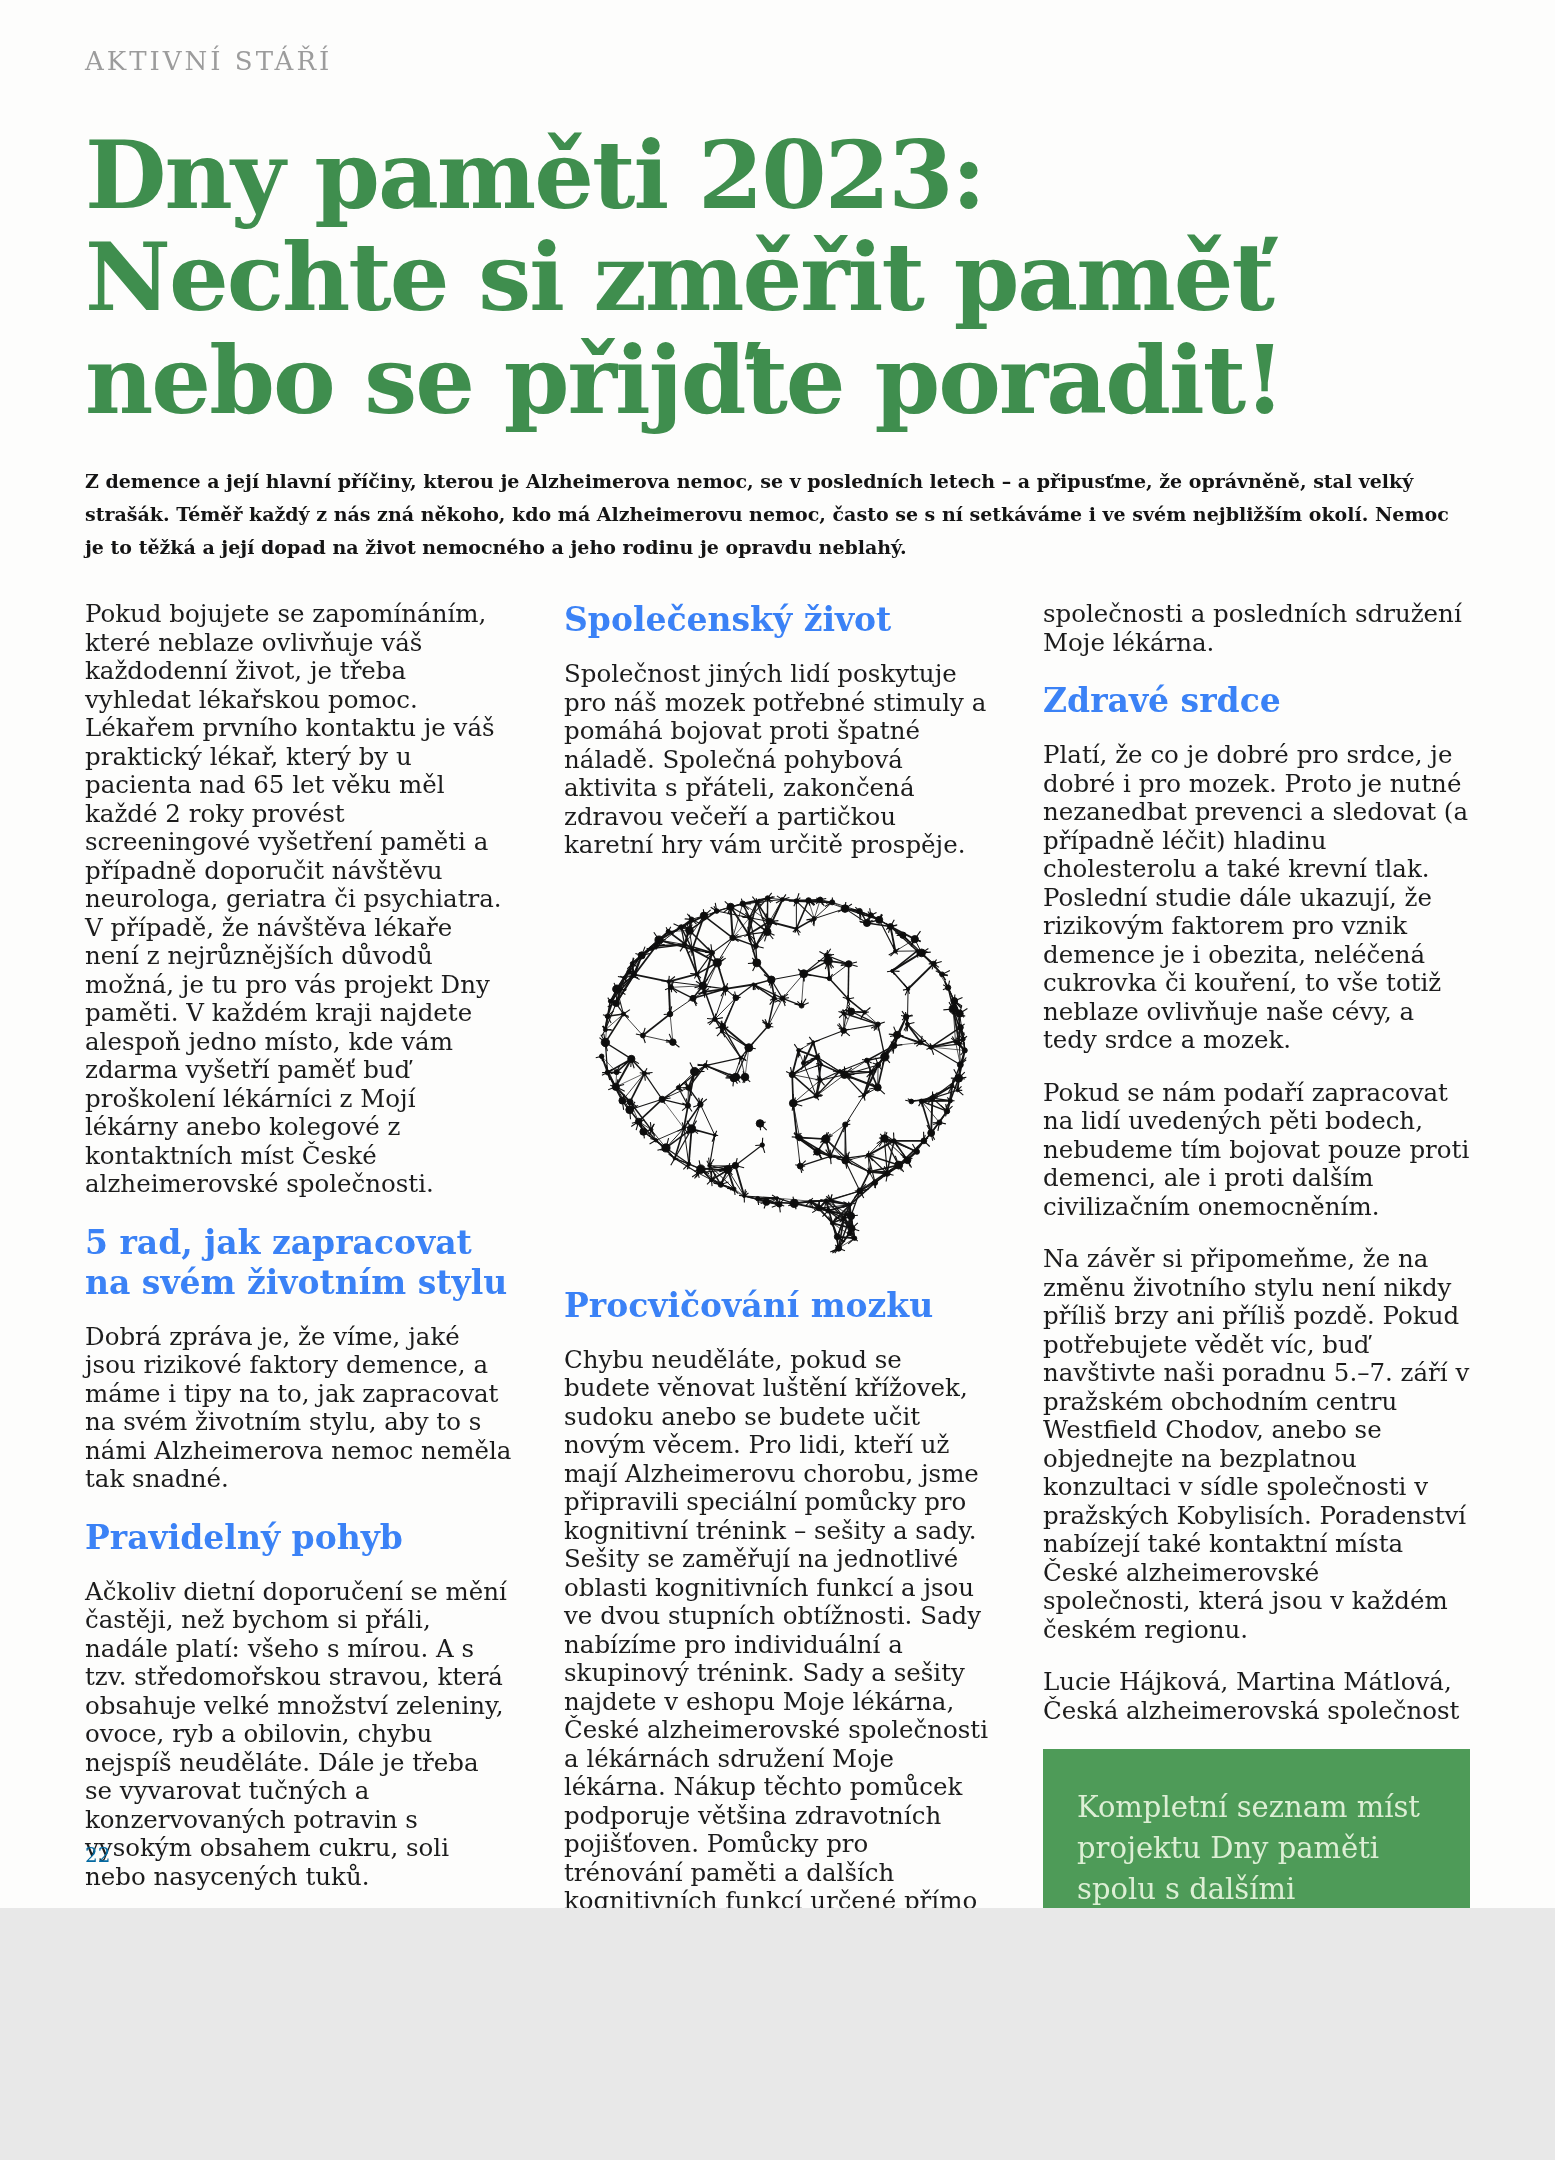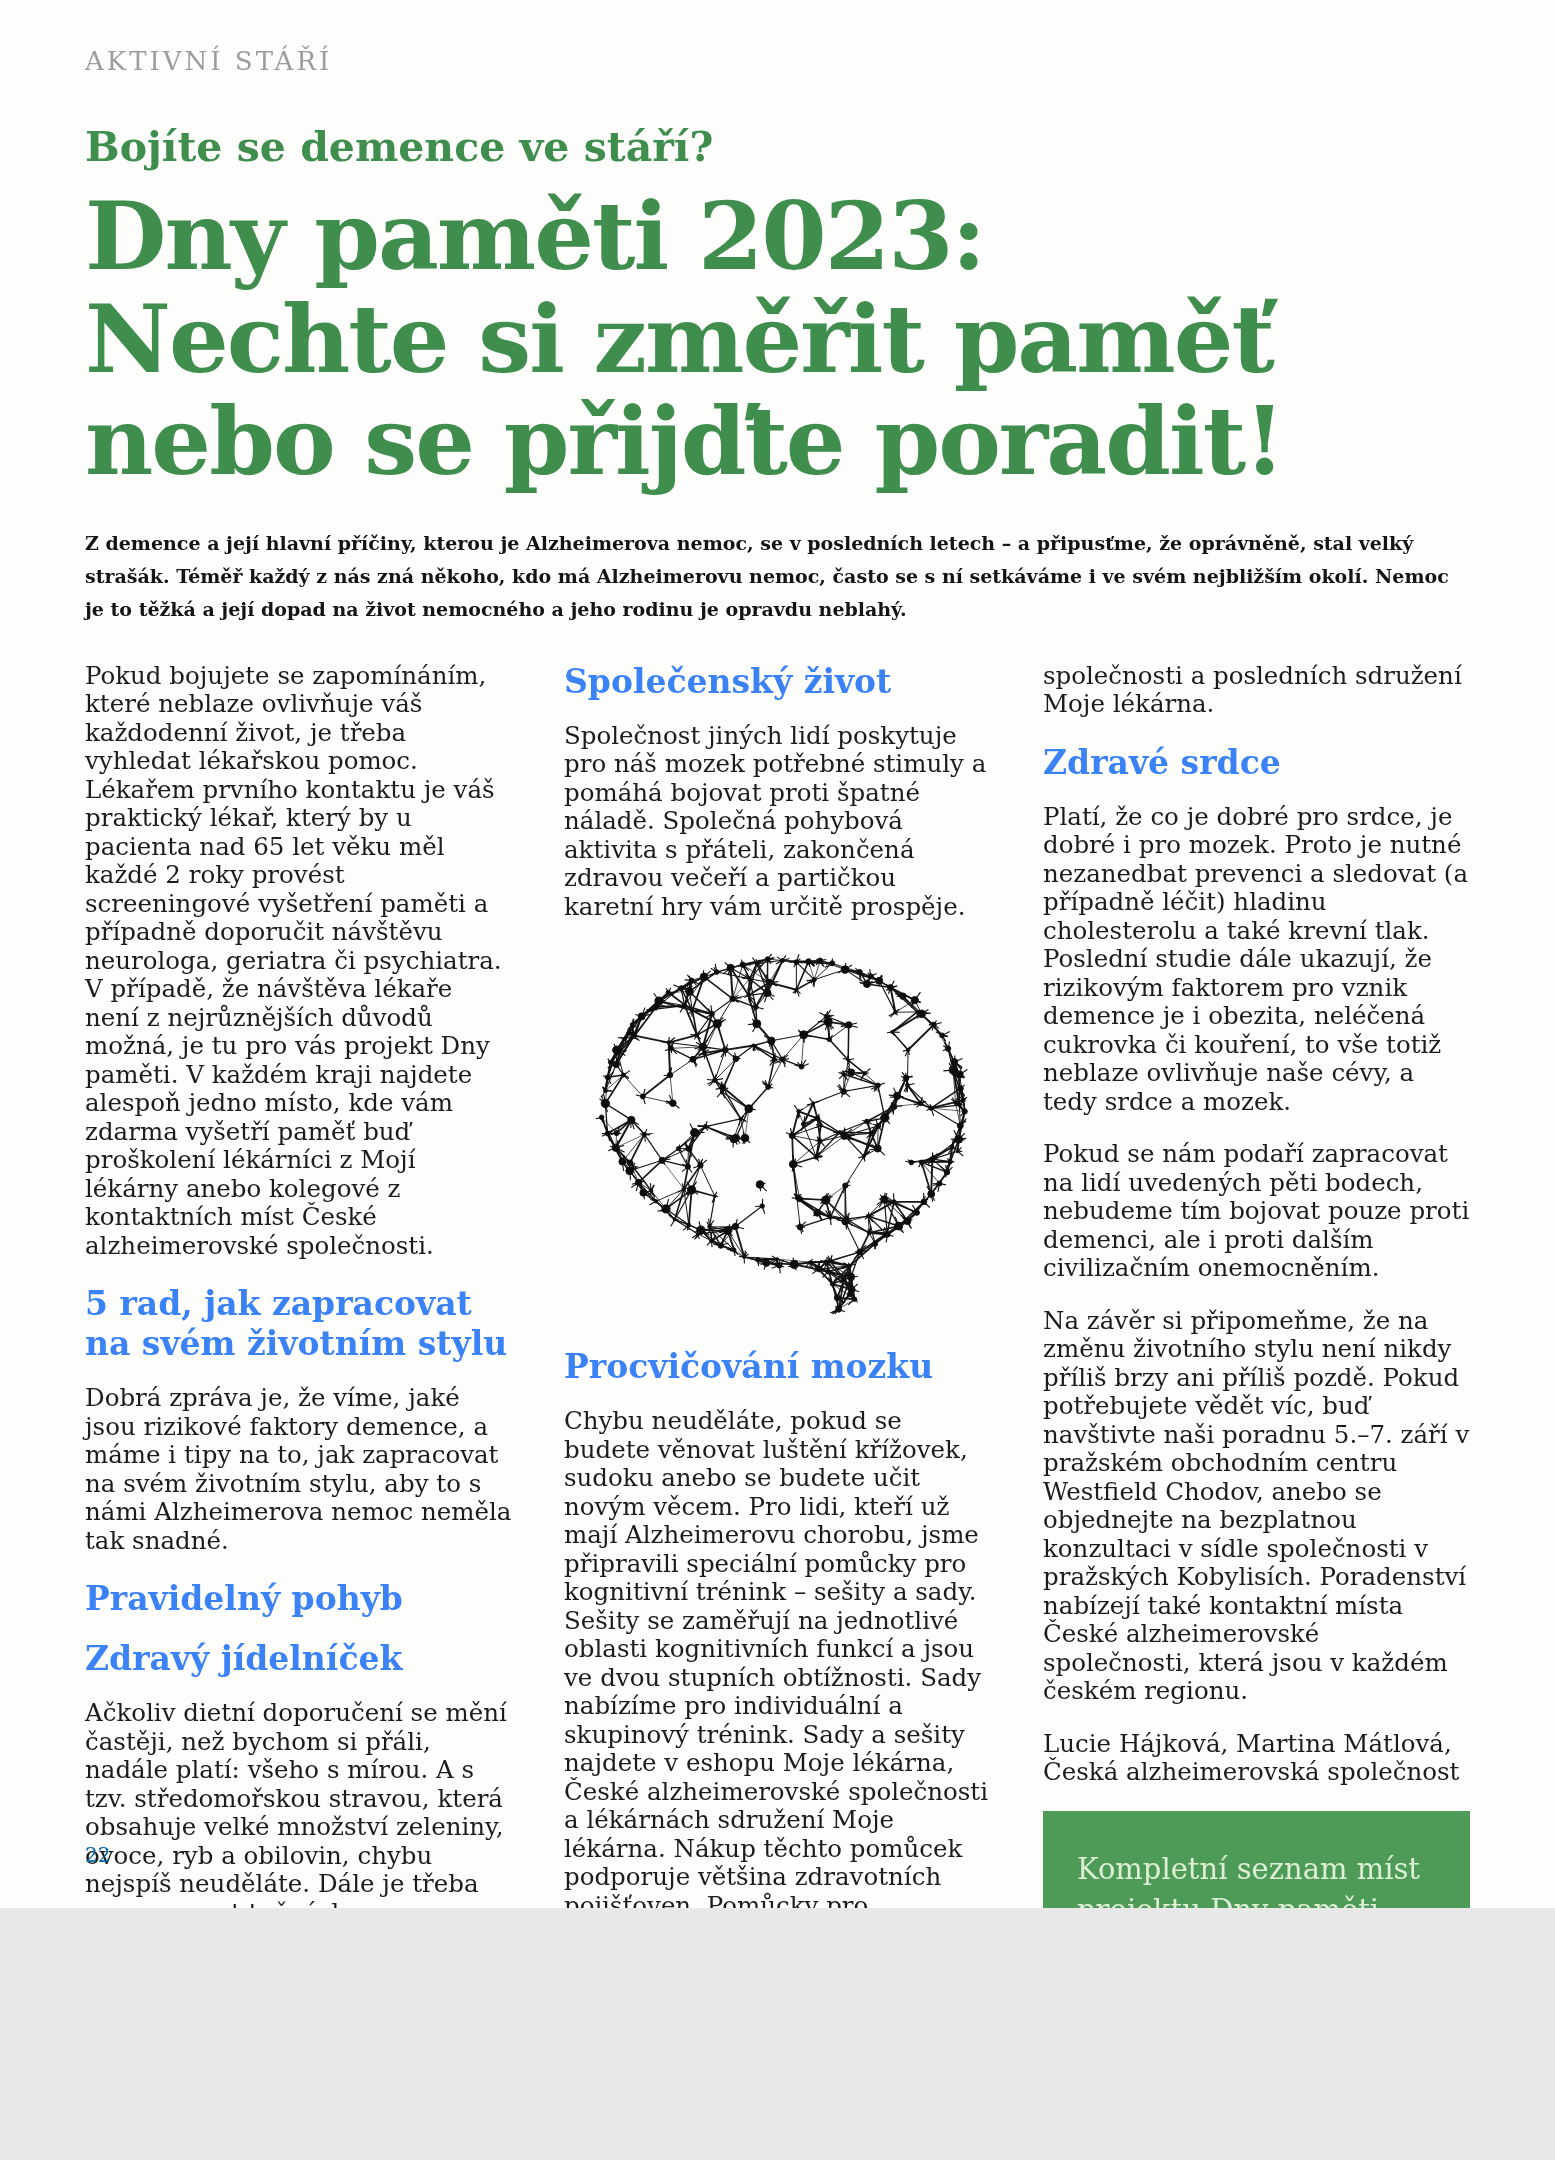--- a/index.html
+++ b/index.html
@@ -86,36 +86,34 @@
     color:#0369a1;
   }
 </style>
 </head>
 <body>
 
 <div class="page">
 
   <div class="section-label">AKTIVNÍ STÁŘÍ</div>
 
-  <h2 class="kicker">Bojíte se demence ve stáří?</h2>
 
   <h1 class="headline">Dny paměti 2023:
 Nechte si změřit paměť
 nebo se přijďte poradit!</h1>
 
   <p class="lede">Z demence a její hlavní příčiny, kterou je Alzheimerova nemoc, se v posledních letech – a připusťme, že oprávněně, stal velký strašák. Téměř každý z nás zná někoho, kdo má Alzheimerovu nemoc, často se s ní setkáváme i ve svém nejbližším okolí. Nemoc je to těžká a její dopad na život nemocného a jeho rodinu je opravdu neblahý.</p>
 
   <div class="columns">
 
     <div class="col">
       <p>Pokud bojujete se zapomínáním, které neblaze ovlivňuje váš každodenní život, je třeba vyhledat lékařskou pomoc. Lékařem prvního kontaktu je váš praktický lékař, který by u pacienta nad 65 let věku měl každé 2 roky provést screeningové vyšetření paměti a případně doporučit návštěvu neurologa, geriatra či psychiatra. V případě, že návštěva lékaře není z nejrůznějších důvodů možná, je tu pro vás projekt Dny paměti. V každém kraji najdete alespoň jedno místo, kde vám zdarma vyšetří paměť buď proškolení lékárníci z Mojí lékárny anebo kolegové z kontaktních míst České alzheimerovské společnosti.</p>
       <h3>5 rad, jak zapracovat na svém životním stylu</h3>
       <p>Dobrá zpráva je, že víme, jaké jsou rizikové faktory demence, a máme i tipy na to, jak zapracovat na svém životním stylu, aby to s námi Alzheimerova nemoc neměla tak snadné.</p>
       <h3>Pravidelný pohyb</h3>
-      <h3>Zdravý jídelníček</h3>
       <p>Ačkoliv dietní doporučení se mění častěji, než bychom si přáli, nadále platí: všeho s mírou. A s tzv. středomořskou stravou, která obsahuje velké množství zeleniny, ovoce, ryb a obilovin, chybu nejspíš neuděláte. Dále je třeba se vyvarovat tučných a konzervovaných potravin s vysokým obsahem cukru, soli nebo nasycených tuků.</p>
     </div>
 
     <div class="col">
       <h3>Společenský život</h3>
       <p>Společnost jiných lidí poskytuje pro náš mozek potřebné stimuly a pomáhá bojovat proti špatné náladě. Společná pohybová aktivita s přáteli, zakončená zdravou večeří a partičkou karetní hry vám určitě prospěje.</p>
       <figure class="brain-figure">
         <svg id="brain-svg" viewBox="0 0 440 410" preserveAspectRatio="xMidYMid meet">
             <g stroke="#161616" fill="none">
               <line x1="26.2" y1="189.9" x2="41.8" y2="223.5" stroke-width="0.9"></line>

